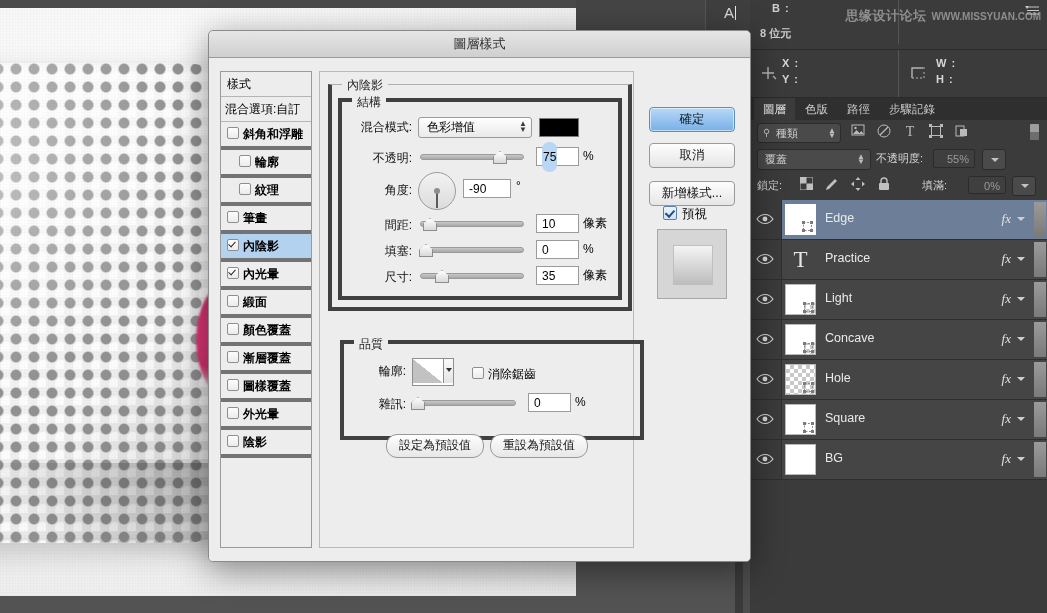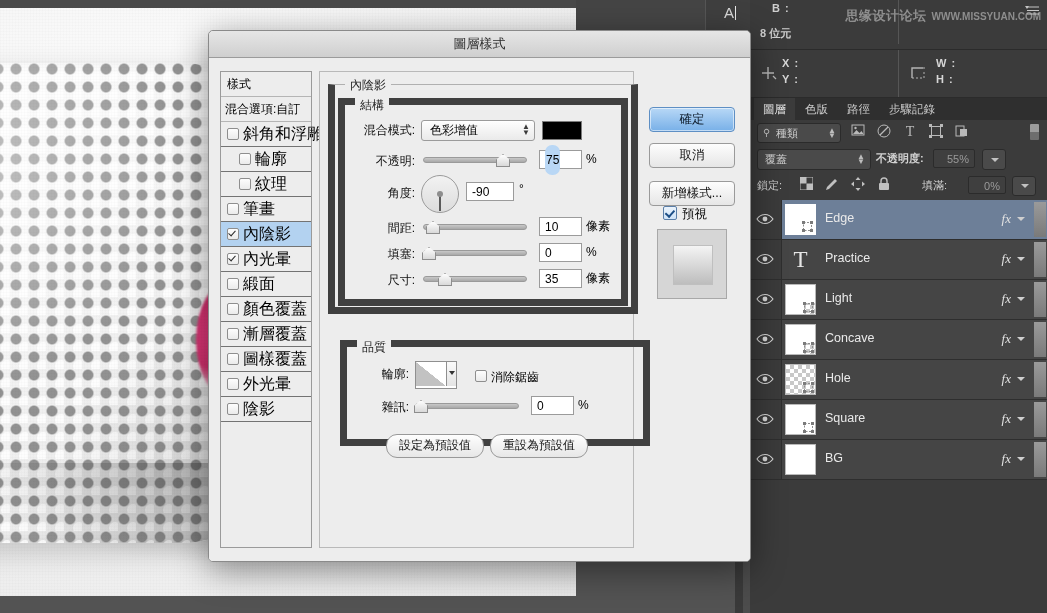--- a/index.html
+++ b/index.html
@@ -103,21 +103,21 @@
   .kind-select .mag{position:absolute;left:5px;top:3px;color:#c2c2c2;font-size:10px;}
   .kind-select .txt{position:absolute;left:18px;top:2px;color:#d2d2d2;font-size:11px;}
   .kind-select .arrows{position:absolute;right:4px;top:4px;color:#bdbdbd;font-size:8px;line-height:5px;}
   .fi{position:absolute;top:4px;width:16px;height:16px;color:#b9b9b9;text-align:center;font-size:12px;line-height:16px;}
   .fswatch{position:absolute;right:8px;top:4px;width:9px;height:16px;background:linear-gradient(#9d9d9d 0 50%,#6e6e6e 50% 100%);border-radius:1px;}
 
   .blend-row{position:absolute;left:0;top:27px;width:297px;height:24px;}
   .blend-select{position:absolute;left:7px;top:2px;width:112px;height:19px;background:#4a4a4a;border:1px solid #2b2b2b;border-radius:3px;}
   .blend-select .txt{position:absolute;left:7px;top:2px;color:#d2d2d2;font-size:11px;text-align:center;}
   .blend-select .arrows{position:absolute;right:5px;top:4px;color:#bdbdbd;font-size:8px;line-height:5px;}
-  .op-label{position:absolute;left:126px;top:4px;color:#d2d2d2;font-size:11px;font-weight:bold;}
+  .op-label{position:absolute;left:126px;top:4px;color:#d2d2d2;font-size:11px;}
   .op-val{position:absolute;left:183px;top:2px;width:42px;height:19px;background:#3f3f3f;border:1px solid #2b2b2b;border-radius:2px;color:#9a9a9a;font-size:11px;text-align:right;padding-right:5px;line-height:19px;box-sizing:border-box;}
   .op-arrow{position:absolute;left:232px;top:2px;width:22px;height:19px;background:#4a4a4a;border:1px solid #2b2b2b;border-radius:3px;}
   .op-arrow::after{content:"";position:absolute;left:8px;top:8px;border-left:4px solid transparent;border-right:4px solid transparent;border-top:4px solid #c2c2c2;}
 
   .lock-row{position:absolute;left:0;top:53px;width:297px;height:24px;}
   .lock-label{position:absolute;left:7px;top:5px;color:#d2d2d2;font-size:11px;}
   .li{position:absolute;top:4px;width:16px;height:16px;color:#c0c0c0;text-align:center;line-height:16px;font-size:12px;}
   .fill-label{position:absolute;left:172px;top:5px;color:#d2d2d2;font-size:11px;}
   .fill-val{position:absolute;left:218px;top:3px;width:38px;height:18px;background:#3f3f3f;border:1px solid #2b2b2b;border-radius:2px;color:#9a9a9a;font-size:11px;text-align:right;padding-right:5px;line-height:18px;box-sizing:border-box;}
   .fill-arrow{position:absolute;left:262px;top:3px;width:22px;height:18px;background:#4a4a4a;border:1px solid #2b2b2b;border-radius:3px;}
@@ -159,29 +159,29 @@
     height:26px;line-height:26px;text-align:center;font-size:13px;color:#2a2a2a;
     background:linear-gradient(#e6e6e6,#cfcfcf);border-bottom:1px solid #9b9b9b;
     border-radius:4px 4px 0 0;
   }
   .dlg-body{position:relative;height:503px;background:#ededed;}
 
   
   .styles-side{position:absolute;left:11px;top:13px;width:90px;height:475px;background:#ededed;border:1px solid #9a9a9a;}
   .ss-head{height:24px;line-height:24px;padding-left:6px;font-size:12px;border-bottom:1px solid #b5b5b5;}
   .ss-blend{height:24px;line-height:24px;padding-left:4px;font-size:12px;border-bottom:1px solid #b5b5b5;}
-  .ss-item{height:24px;line-height:24px;font-size:16px;border-bottom:1px solid #737373;padding-left:6px;white-space:nowrap;}
+  .ss-item{height:24px;line-height:24px;font-size:12px;border-bottom:4px solid #737373;padding-left:6px;white-space:nowrap;font-weight:bold;}
   .ss-item.indent{padding-left:18px;}
   .ss-item.sel{background:#b3d2f0;}
   .cb{display:inline-block;width:10px;height:10px;border:1px solid #8e8e8e;background:linear-gradient(#fdfdfd,#ebebeb);border-radius:2px;vertical-align:-1px;margin-right:4px;position:relative;}
   .cb.on::after{content:"";position:absolute;left:2px;top:0px;width:3px;height:6px;border:solid #2b2b2b;border-width:0 1.6px 1.6px 0;transform:rotate(42deg);}
 
   
   .main-sec{position:absolute;left:110px;top:13px;width:313px;height:475px;border:1px solid #b9b9b9;background:#ededed;}
-  .fs{position:absolute;border:7px solid #404040;}
+  .fs{position:absolute;border:4px solid #404040;}
   .fs-legend{position:absolute;top:-8px;left:10px;background:#ededed;padding:0 5px;font-size:12px;color:#1e1e1e;}
   .outer-fs{left:8px;top:12px;width:296px;height:222px;border-top:1px solid #b0b0b0;}
   .struct-fs{left:18px;top:26px;width:276px;height:194px;}
   .quality-fs{left:20px;top:252px;width:296px;height:92px;margin-top:16px;}
   .flabel{position:absolute;text-align:right;font-size:12px;color:#111;line-height:22px;}
   .sel-ctl{position:absolute;height:19px;background:linear-gradient(#fefefe,#eaeaea);border:1px solid #9b9b9b;border-radius:3px;box-shadow:0 1px 0 rgba(255,255,255,.7) inset;}
   .sel-ctl .val{position:absolute;left:8px;top:1px;font-size:12px;}
   .sel-ctl .arr{position:absolute;right:4px;top:3px;color:#3a3a3a;font-size:8px;line-height:6px;text-align:center;}
   .swatch{position:absolute;width:38px;height:17px;background:#000;border:1px solid #7b7b7b;}
   .num{position:absolute;height:19px;background:#fff;border:1px solid #9b9b9b;font-size:12px;line-height:19px;padding-left:5px;box-sizing:border-box;}

